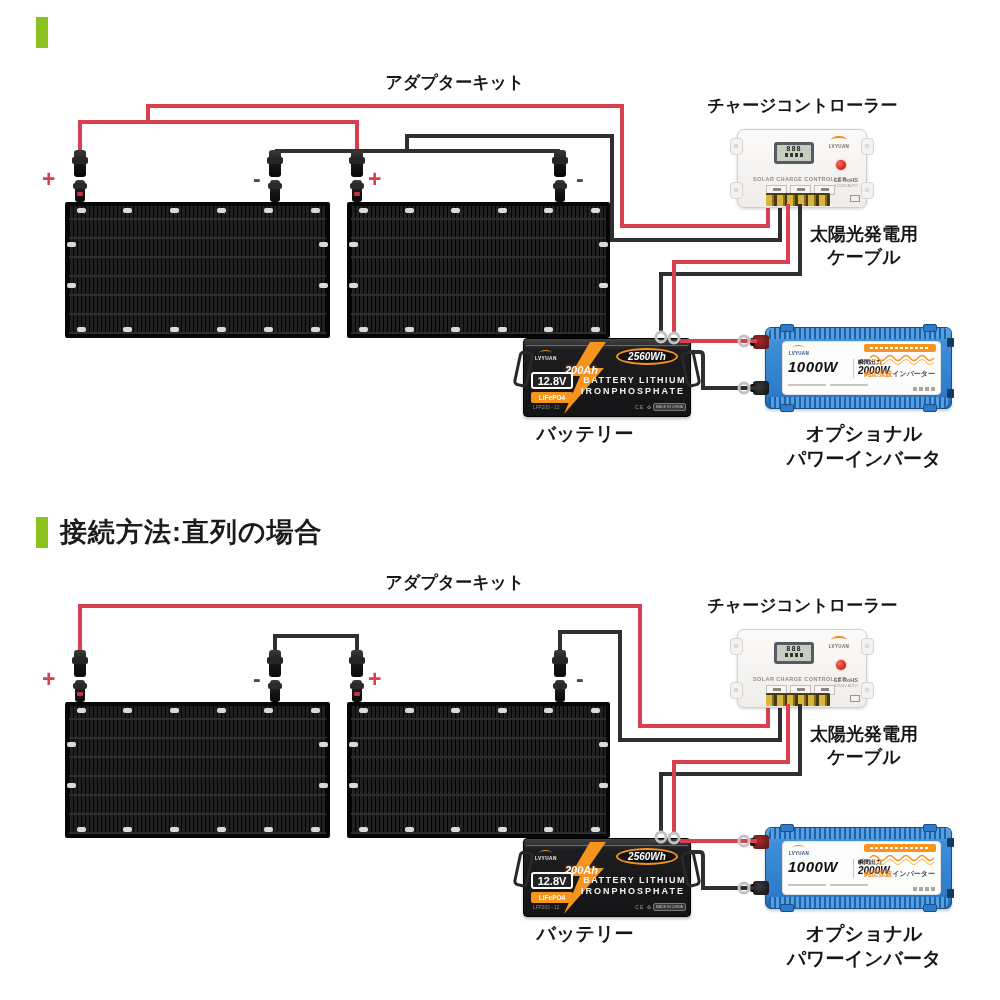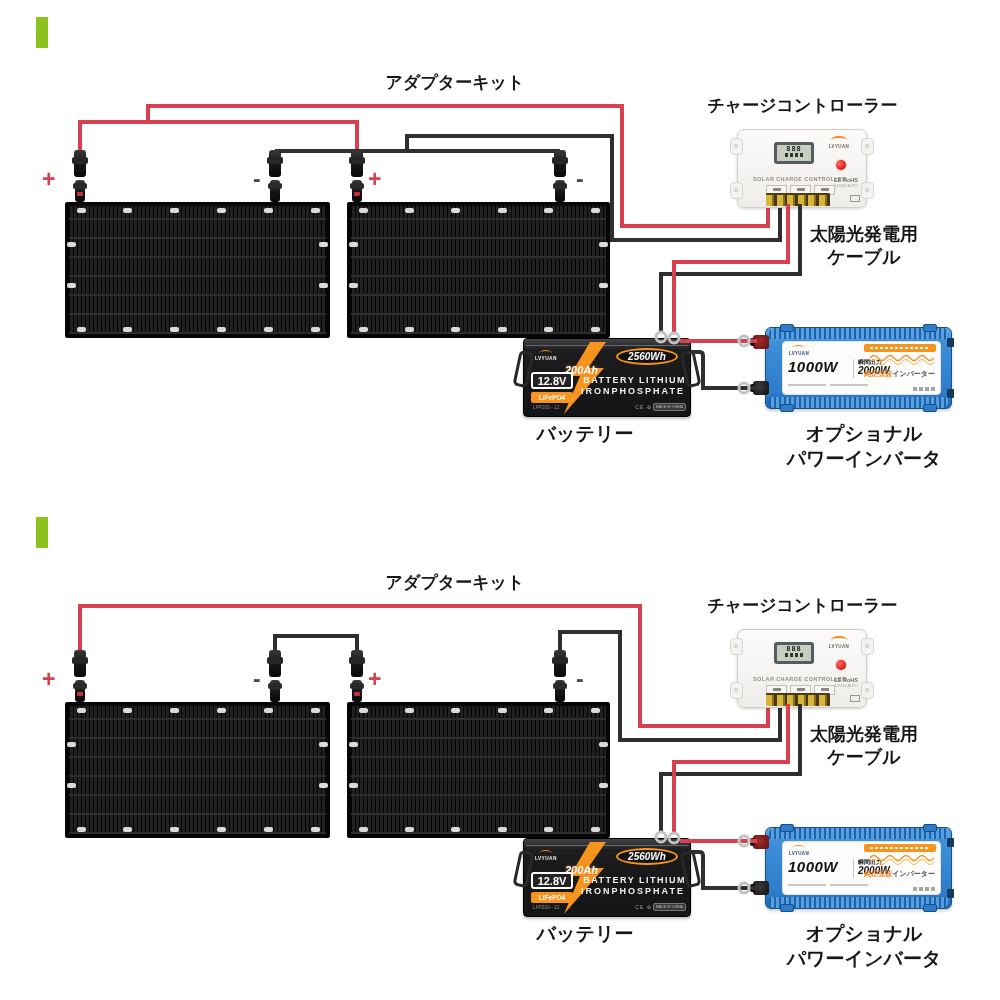--- a/index.html
+++ b/index.html
@@ -294,20 +294,21 @@
   </div>
   <div class="lbl bat">バッテリー</div>
   <div class="lbl inv">
     <div>オプショナル</div>
     <div>パワーインバータ</div>
   </div>
 </div>
 
 <div class="sec" id="sec-series">
   <div class="sec-bar"></div>
+  <div class="sec-title">接続方法:直列の場合</div>
 
   <svg class="wires" width="1000" height="500">
     <path d="M80,152 V106 H640 V226 H768 V204" fill="none" stroke="#D9404F" stroke-width="4"></path>
     <path d="M275,152 V136 H357 V152" fill="none" stroke="#2F2F2F" stroke-width="4"></path>
     <path d="M560,152 V132 H620 V240 H780 V204" fill="none" stroke="#2F2F2F" stroke-width="4"></path>
   </svg>
 
   <div class="solar-panel panel-a">
       <div class="grommet" style="left: 3%; top: 2px;"></div>
       <div class="grommet" style="left: 3%; top: calc(100% - 7px);"></div>

